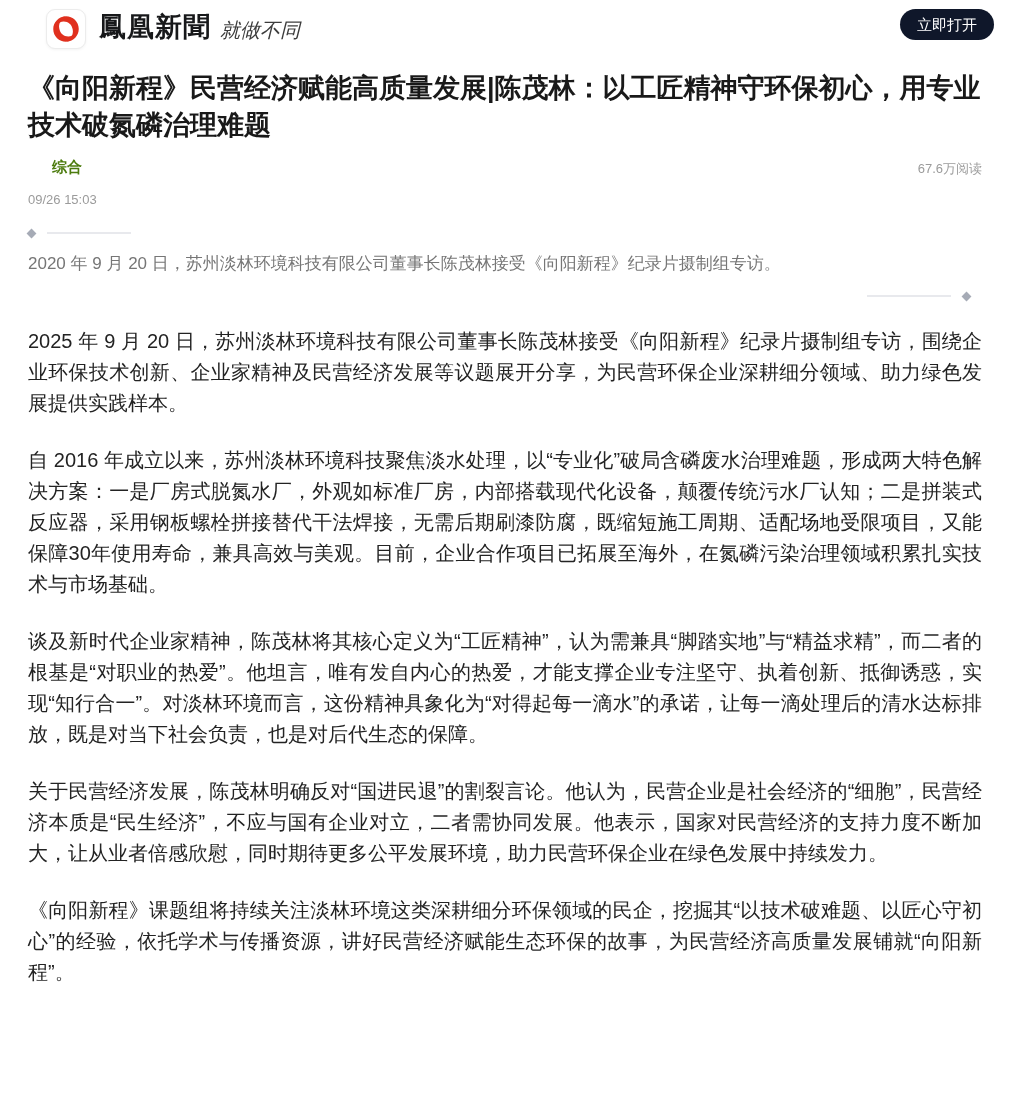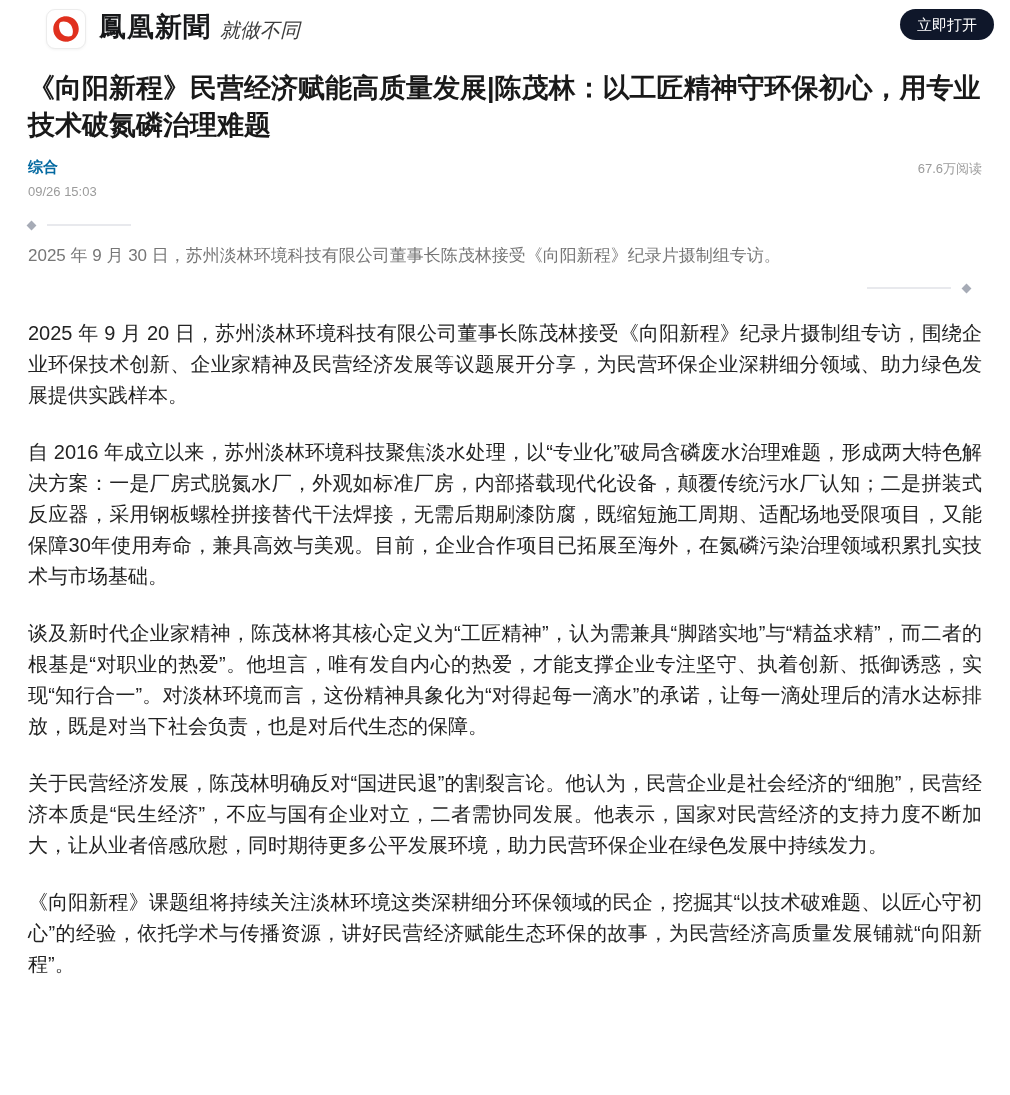--- a/index.html
+++ b/index.html
@@ -34,22 +34,22 @@
     font-size:15px; line-height:1; padding:8px 17px; border-radius:16px;
     font-family:inherit;
   }
   
   .content { padding:0 28px; }
   .title {
     font-size:27px; line-height:37px; font-weight:700; color:#191919;
     margin:13px 0 14px;
   }
   .meta { display:flex; justify-content:space-between; align-items:flex-start; }
-  .source { font-size:15px; font-weight:700; color:#0369a1; }
-  .time { font-size:13px; color:#9b9b9b; margin-top:7px; }
+  .source { font-size:15px; font-weight:700; color:#4d7c0f;margin-left:24px; }
+  .time { font-size:13px; color:#9b9b9b; margin-top:15px; }
   .reads { font-size:13px; color:#9b9b9b; padding-top:2px; }
   
   .lede { margin-top:22px; }
   .deco { display:flex; align-items:center; height:8px; }
   .deco-diamond { width:7px; height:7px; background:#a6abb6; transform:rotate(45deg); flex:0 0 auto; }
   .deco-line { width:84px; height:2px; background:#e8e9ed; flex:0 0 auto; }
   .deco.left .deco-line { margin-left:12px; }
   .deco.right { justify-content:flex-end; padding-right:12px; }
   .deco.right .deco-line { margin-right:12px; }
   .lede-text {
@@ -89,21 +89,21 @@
       <div class="time">09/26 15:03</div>
     </div>
     <div class="reads">67.6万阅读</div>
   </div>
 
   <div class="lede">
     <div class="deco left">
       <span class="deco-diamond"></span>
       <span class="deco-line"></span>
     </div>
-    <div class="lede-text">2025 年 9 月 30 日，苏州淡林环境科技有限公司董事长陈茂林接受《向阳新程》纪录片摄制组专访。</div>
+    <div class="lede-text">2020 年 9 月 20 日，苏州淡林环境科技有限公司董事长陈茂林接受《向阳新程》纪录片摄制组专访。</div>
     <div class="deco right">
       <span class="deco-line"></span>
       <span class="deco-diamond"></span>
     </div>
   </div>
 
   <div class="body-text">
     <p>2025 年 9 月 20 日，苏州淡林环境科技有限公司董事长陈茂林接受《向阳新程》纪录片摄制组专访，围绕企业环保技术创新、企业家精神及民营经济发展等议题展开分享，为民营环保企业深耕细分领域、助力绿色发展提供实践样本。</p>
     <p>自 2016 年成立以来，苏州淡林环境科技聚焦淡水处理，以“专业化”破局含磷废水治理难题，形成两大特色解决方案：一是厂房式脱氮水厂，外观如标准厂房，内部搭载现代化设备，颠覆传统污水厂认知；二是拼装式反应器，采用钢板螺栓拼接替代干法焊接，无需后期刷漆防腐，既缩短施工周期、适配场地受限项目，又能保障30年使用寿命，兼具高效与美观。目前，企业合作项目已拓展至海外，在氮磷污染治理领域积累扎实技术与市场基础。</p>
     <p>谈及新时代企业家精神，陈茂林将其核心定义为“工匠精神”，认为需兼具“脚踏实地”与“精益求精”，而二者的根基是“对职业的热爱”。他坦言，唯有发自内心的热爱，才能支撑企业专注坚守、执着创新、抵御诱惑，实现“知行合一”。对淡林环境而言，这份精神具象化为“对得起每一滴水”的承诺，让每一滴处理后的清水达标排放，既是对当下社会负责，也是对后代生态的保障。</p>

